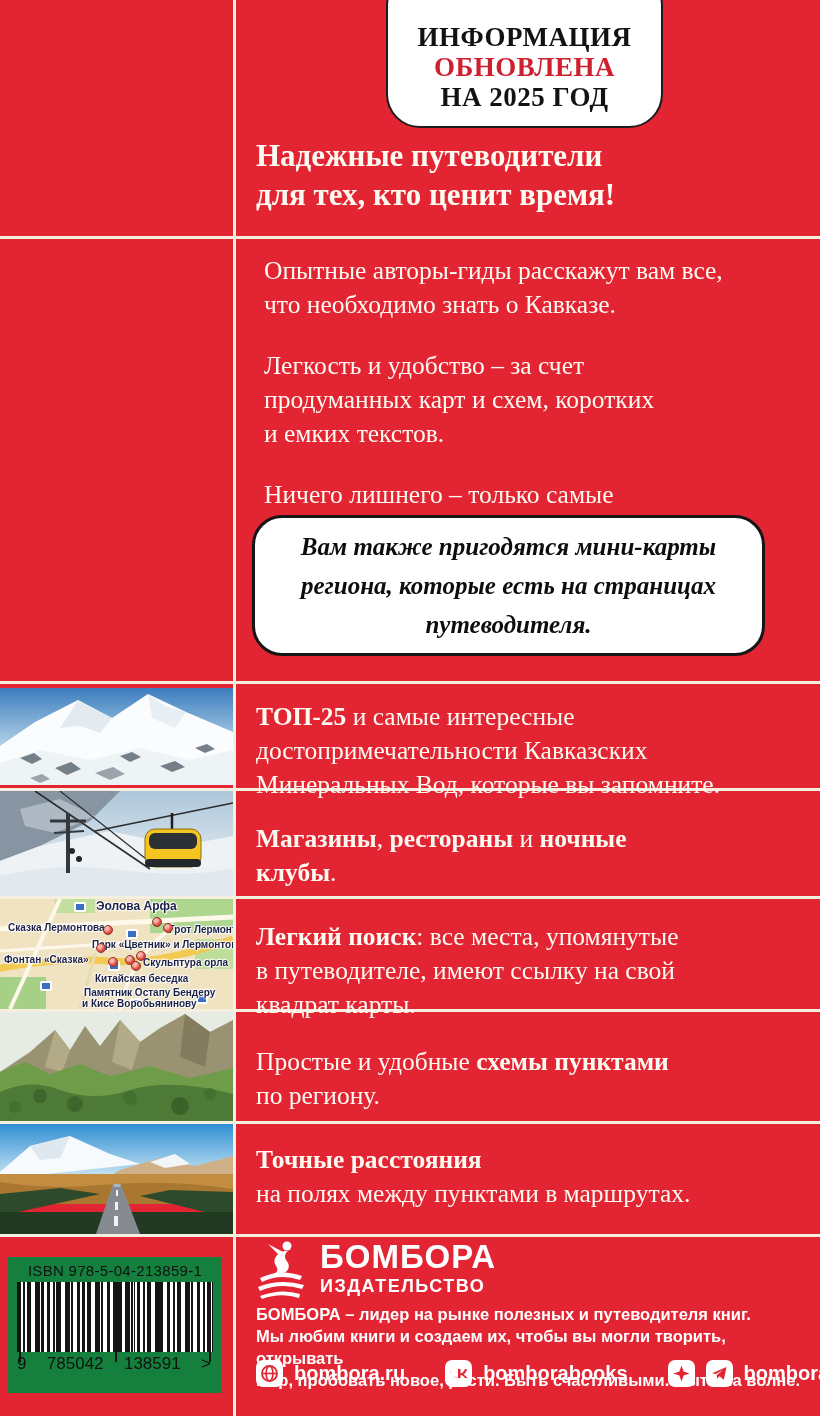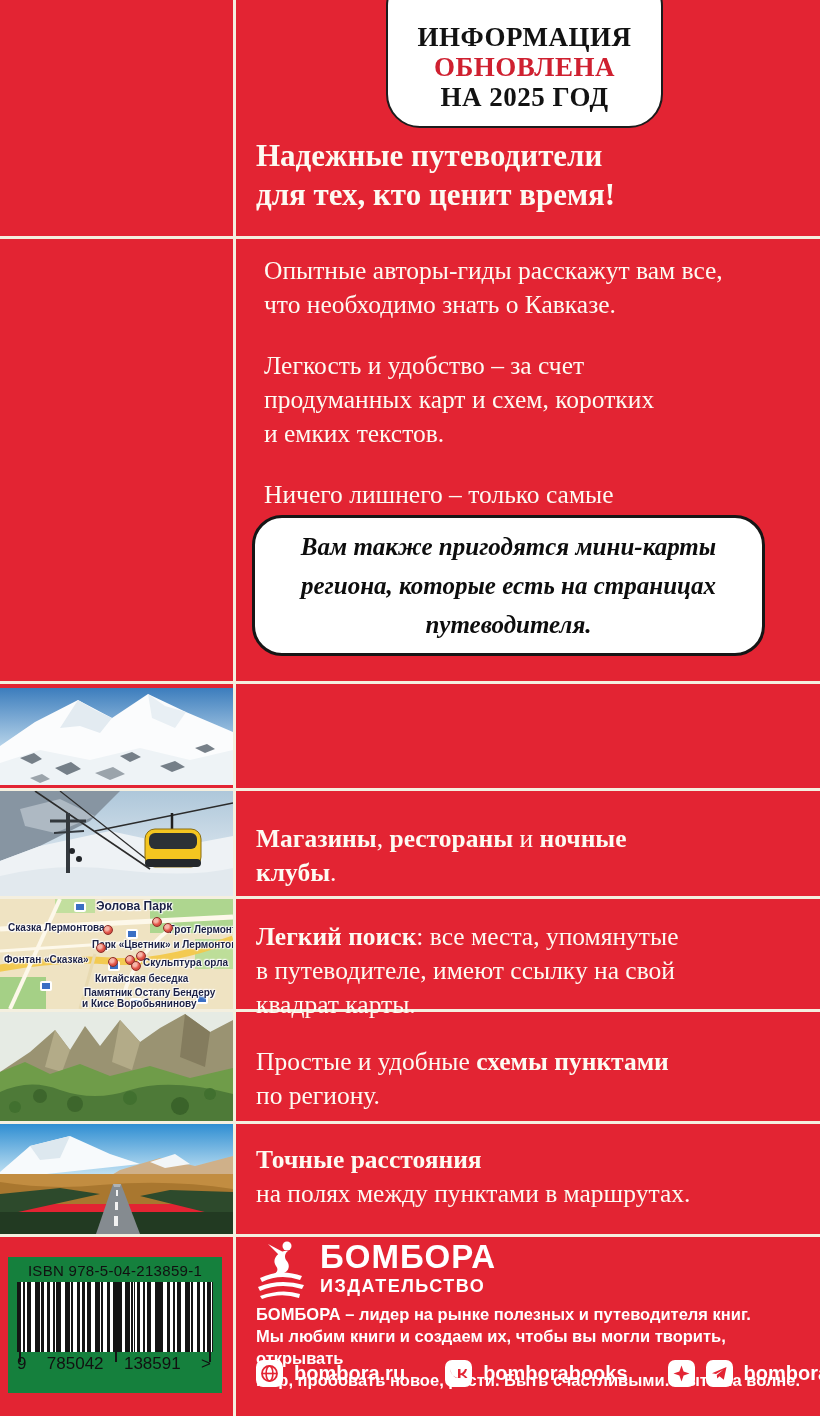--- a/index.html
+++ b/index.html
@@ -194,21 +194,21 @@
         <rect x="128" y="32" width="8" height="6" fill="#3a6fc4"></rect>
       <rect x="108" y="62" width="12" height="10" rx="2" fill="#fff"></rect>
         <rect x="110" y="64" width="8" height="6" fill="#3a6fc4"></rect>
       <rect x="40" y="82" width="12" height="10" rx="2" fill="#fff"></rect>
         <rect x="42" y="84" width="8" height="6" fill="#3a6fc4"></rect>
       <rect x="196" y="95" width="12" height="10" rx="2" fill="#fff"></rect>
         <rect x="198" y="97" width="8" height="6" fill="#3a6fc4"></rect>
       <rect x="130" y="99" width="12" height="10" rx="2" fill="#fff"></rect>
         <rect x="132" y="101" width="8" height="6" fill="#3a6fc4"></rect>
     </svg>
-    <span class="map-label big" style="left:96px;top:2px">Эолова Парк</span>
+    <span class="map-label big" style="left:96px;top:2px">Эолова Арфа</span>
     <span class="map-label" style="left:8px;top:23px">Сказка Лермонтова</span>
     <span class="map-label" style="left:169px;top:25px">Грот Лермонтова</span>
     <span class="map-label" style="left:92px;top:40px">Парк «Цветник» и Лермонтов</span>
     <span class="map-label" style="left:4px;top:55px">Фонтан «Сказка»</span>
     <span class="map-label" style="left:143px;top:58px">Скульптура орла</span>
     <span class="map-label" style="left:95px;top:74px">Китайская беседка</span>
     <span class="map-label" style="left:84px;top:88px">Памятник Остапу Бендеру</span>
     <span class="map-label" style="left:82px;top:99px">и Кисе Воробьянинову</span>
     <div class="map-dot" style="left:103px;top:26px"></div>
     <div class="map-dot" style="left:152px;top:18px"></div>
@@ -257,20 +257,23 @@
       <polygon points="233,68 170,66 140,72 233,95" fill="#2d4a2c"></polygon>
       <rect x="0" y="88" width="233" height="22" fill="#223a22"></rect>
       <polygon points="96,110 140,110 121,60 113,60" fill="#858b90"></polygon>
       <polygon points="113,60 121,60 120,63 114,63" fill="#aeb3b7"></polygon>
       <rect x="116" y="66" width="2" height="6" fill="#f2f2f2"></rect>
       <rect x="115" y="78" width="3" height="8" fill="#f2f2f2"></rect>
       <rect x="114" y="92" width="4" height="10" fill="#f2f2f2"></rect>
     </svg>
   </div>
 
+  <div class="feature" style="top:700px"><b>ТОП-25</b><span> и самые интересные
+достопримечательности Кавказских
+Минеральных Вод, которые вы запомните.</span></div>
   <div class="feature" style="top:822px"><b>Магазины</b><span>, </span><b>рестораны</b><span> и </span><b>ночные
 клубы</b><span>.</span></div>
   <div class="feature" style="top:920px"><b>Легкий поиск</b><span>: все места, упомянутые
 в путеводителе, имеют ссылку на свой
 квадрат карты.</span></div>
   <div class="feature" style="top:1045px"><span>Простые и удобные </span><b>схемы пунктами</b><span>
 по региону.</span></div>
   <div class="feature" style="top:1143px"><b>Точные расстояния</b><span>
 на полях между пунктами в маршрутах.</span></div>
 

